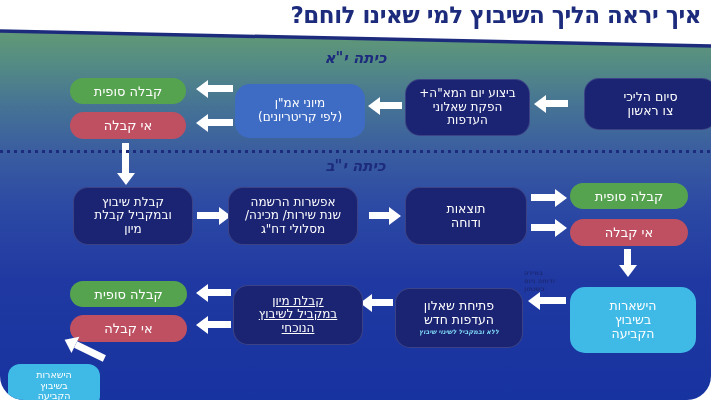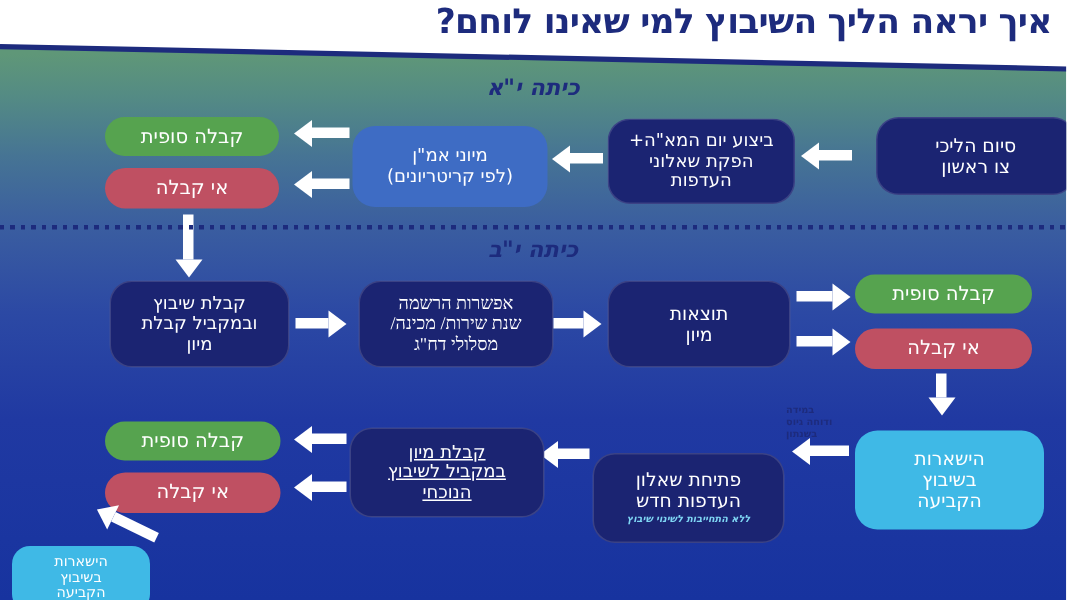--- a/index.html
+++ b/index.html
@@ -1,20 +1,21 @@
 <!DOCTYPE html>
 <html lang="he" style="--title_navy: #1d2b7d; --navy_box: #1b2472; --medium_blue_box: #3e6cc4; --green_pill: #56a34f; --red_pill: #bf5062; --cyan_box: #3fb9e6; --background_green: #5f9778; --background_blue: #17339f; --arrow_white: #ffffff;"><head>
 <meta charset="utf-8">
 <style>
   html,body{margin:0;padding:0;background:#fff;}
   .stage{
     position:relative;width:711px;height:400px;overflow:hidden;
     background:#ffffff;
     font-family:"DejaVu Sans","Liberation Sans",sans-serif;
     direction:rtl;
+    border-radius:24px;
   }
   
   .bg{
     position:absolute;inset:0;z-index:0;
     background:linear-gradient(180deg,
       #5f9778 9%, #548b84 16%, #467494 26%, #3a5da0 38%,
       #2c49a4 52%, #2039a2 70%, #17339f 100%);
     clip-path:polygon(0 32px,711px 47px,711px 400px,0 400px);
   }
   .slant-line{position:absolute;inset:0;z-index:1;pointer-events:none;}
@@ -129,30 +130,30 @@
     <div class="dotted-divider"></div>
     <div class="section-label" style="top:157px;">כיתה י"ב</div>
 
     <div class="box navy" style="left:73px;top:187px;width:120px;height:58px;">
       <span class="box-text small">קבלת שיבוץ
 ובמקביל קבלת
 מיון</span>
     </div>
     <div class="harrow right" style="left:197px;top:212px;width:22px;"></div>
 
-    <div class="box navy" style="left:239px;top:187px;width:130px;height:58px;font-family:Liberation Serif, serif;">
+    <div class="box navy" style="left:228px;top:187px;width:130px;height:58px;">
       <span class="box-text small">אפשרות הרשמה
 שנת שירות/ מכינה/
 מסלולי דח"ג</span>
     </div>
     <div class="harrow right" style="left:369px;top:212px;width:20px;"></div>
 
     <div class="box navy" style="left:405px;top:187px;width:122px;height:58px;">
       <span class="box-text">תוצאות
-מיון</span>
+ודוחה</span>
     </div>
     <div class="harrow right" style="left:531px;top:194px;width:24px;"></div>
     <div class="harrow right" style="left:531px;top:224px;width:24px;"></div>
 
     <div class="pill green" style="left:570px;top:183px;width:118px;height:26px;">
       <span>קבלה סופית</span>
     </div>
     <div class="pill red" style="left:570px;top:219px;width:118px;height:27px;">
       <span>אי קבלה</span>
     </div>
@@ -161,24 +162,24 @@
     <div class="box cyan" style="left:570px;top:277px;width:126px;height:66px;">
       <span class="box-text">הישארות
 בשיבוץ
 הקביעה</span>
     </div>
     <div class="side-note" style="left:524px;top:269px;width:44px;">במידה
 ודוחה גיוס
 בשנתון</div>
     <div class="harrow left" style="left:540px;top:297px;width:26px;"></div>
 
-    <div class="box navy" style="left:395px;top:302px;width:128px;height:60px;">
+    <div class="box navy" style="left:395px;top:288px;width:128px;height:60px;">
       <span class="box-text">פתיחת שאלון
 העדפות חדש</span>
-      <span class="sub-note">ללא התחייבות לשינוי שיבוץ</span>
+      <span class="sub-note">ללא ובמקביל לשינוי שיבוץ</span>
     </div>
     <div class="harrow left" style="left:372px;top:299px;width:21px;"></div>
 
     <div class="box navy" style="left:233px;top:285px;width:130px;height:60px;text-decoration:underline;">
       <span class="box-text small">קבלת מיון
 במקביל לשיבוץ
 הנוכחי</span>
     </div>
     <div class="harrow left" style="left:208px;top:289px;width:23px;"></div>
     <div class="harrow left" style="left:208px;top:321px;width:23px;"></div>

